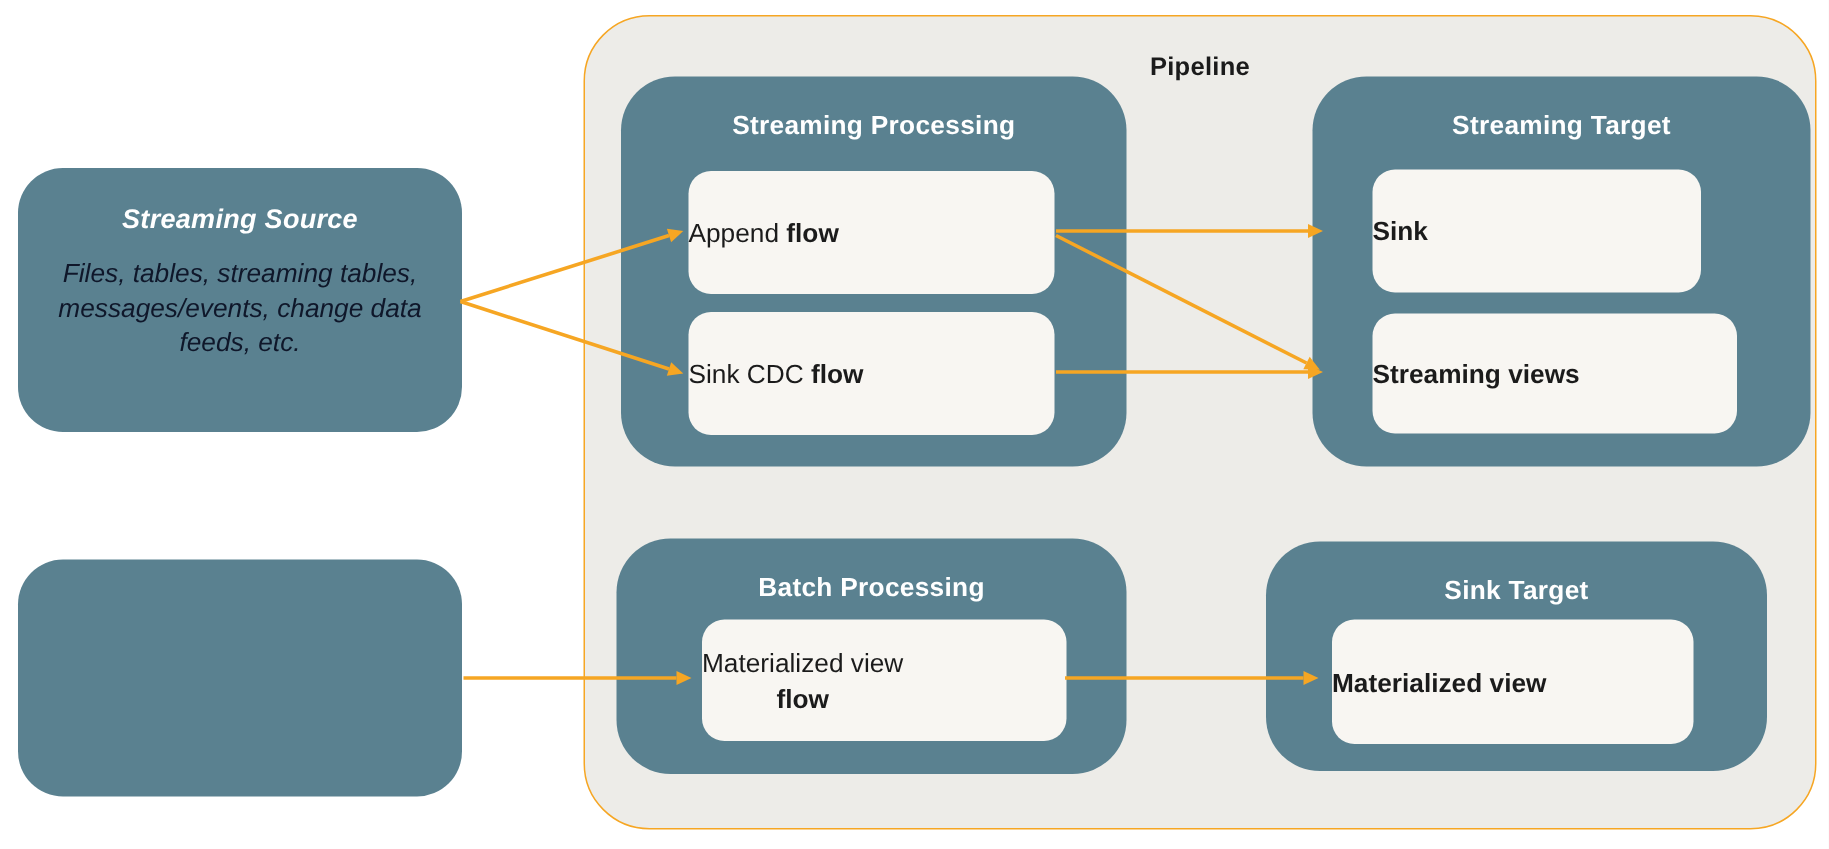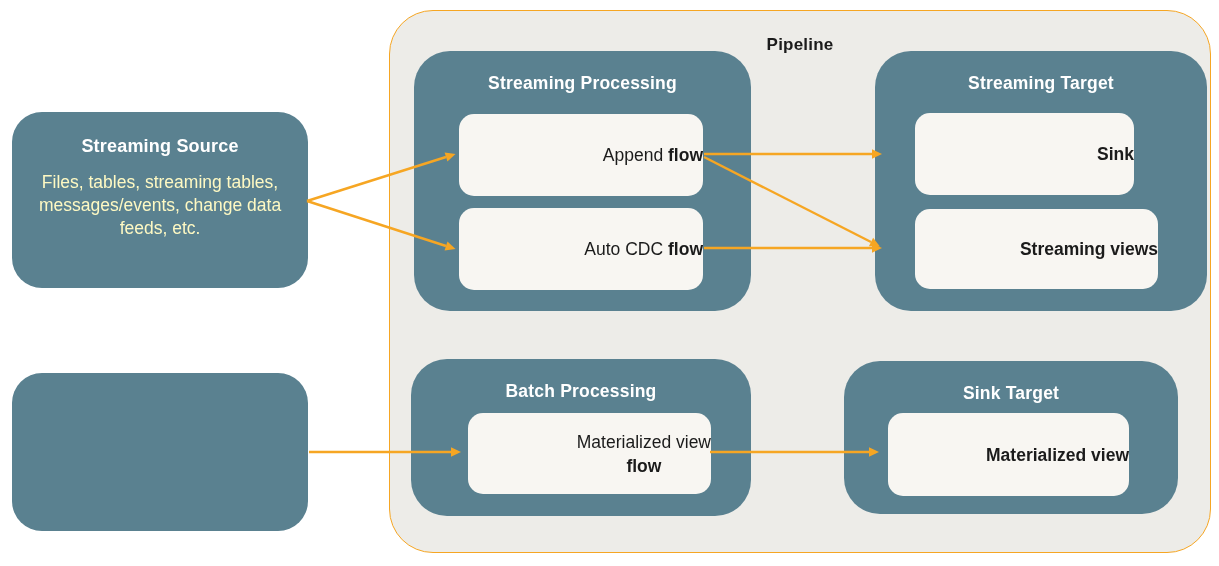--- a/index.html
+++ b/index.html
@@ -36,21 +36,21 @@
   .source-title {
     font-weight: bold;
     font-size: 18px;
     margin-top: 24px;
     color: #ffffff;
     letter-spacing: 0.2px;
   }
   .source-body {
     font-size: 17.5px;
     line-height: 23px;
-    color: #fef9c3;
+    color: #0f172a;
     margin: 14px auto 0 auto;
   }
   .source-body.wide   { max-width: 246px; }
   .source-body.narrow { max-width: 206px; }
 
   
   .pipeline {
     position: absolute;
     left: 389px; top: 10px;
     width: 822px; height: 543px;
@@ -91,21 +91,21 @@
   .g-bp { left: 21px;  top: 348px; width: 340px; height: 157px; padding-left: 44px; }
   .g-bt { left: 454px; top: 350px; width: 334px; height: 153px; }
 
   
   .card {
     position: absolute;
     background: #F8F6F2;
     border-radius: 15px;
     display: flex;
     align-items: center;
-    justify-content: flex-end;
+    justify-content: flex-start;
     text-align: center;
     font-size: 17.5px;
     color: #1B1B1B;
     line-height: 24px;
   }
   .card b { font-weight: bold; }
   .card .t:empty { display: none; }
   .card.two-line b { display: block; }
 
   .c-append  { left: 45px; top: 63px;  width: 244px; height: 82px; }
@@ -128,42 +128,42 @@
     </defs>
     <line x1="307" y1="201" x2="446" y2="157" marker-end="url(#arw)"></line>
     <line x1="307" y1="201" x2="446" y2="246" marker-end="url(#arw)"></line>
     <line x1="704" y1="154" x2="872" y2="154" marker-end="url(#arw)"></line>
     <line x1="704" y1="157" x2="871" y2="242" marker-end="url(#arw)"></line>
     <line x1="704" y1="248" x2="872" y2="248" marker-end="url(#arw)"></line>
     <line x1="309" y1="452" x2="451" y2="452" marker-end="url(#arw)"></line>
     <line x1="710" y1="452" x2="869" y2="452" marker-end="url(#arw)"></line>
   </svg>
 
-  <div class="source-box" style="left:12px; top:112px; height:176px;">
+  <div class="source-box" style="left:12px; top:112px; height:176px;font-style:italic;">
     <div class="source-title">Streaming Source</div>
     <div class="source-body wide">Files, tables, streaming tables, messages/events, change data feeds, etc.</div>
   </div>
 
   <div class="source-box" style="left:12px; top:373px; height:158px;">
   </div>
 
   <div class="pipeline">
     <div class="pipeline-title">Pipeline</div>
 
     <div class="group g-sp">
       <div class="group-title">Streaming Processing</div>
       <div class="card c-append">
         <div>
           <span class="t">Append</span>
           <b>flow</b>
         </div>
       </div>
       <div class="card c-cdc">
         <div>
-          <span class="t">Auto CDC</span>
+          <span class="t">Sink CDC</span>
           <b>flow</b>
         </div>
       </div>
     </div>
 
     <div class="group g-st">
       <div class="group-title">Streaming Target</div>
       <div class="card c-sink">
         <div>
           <b>Sink</b>

